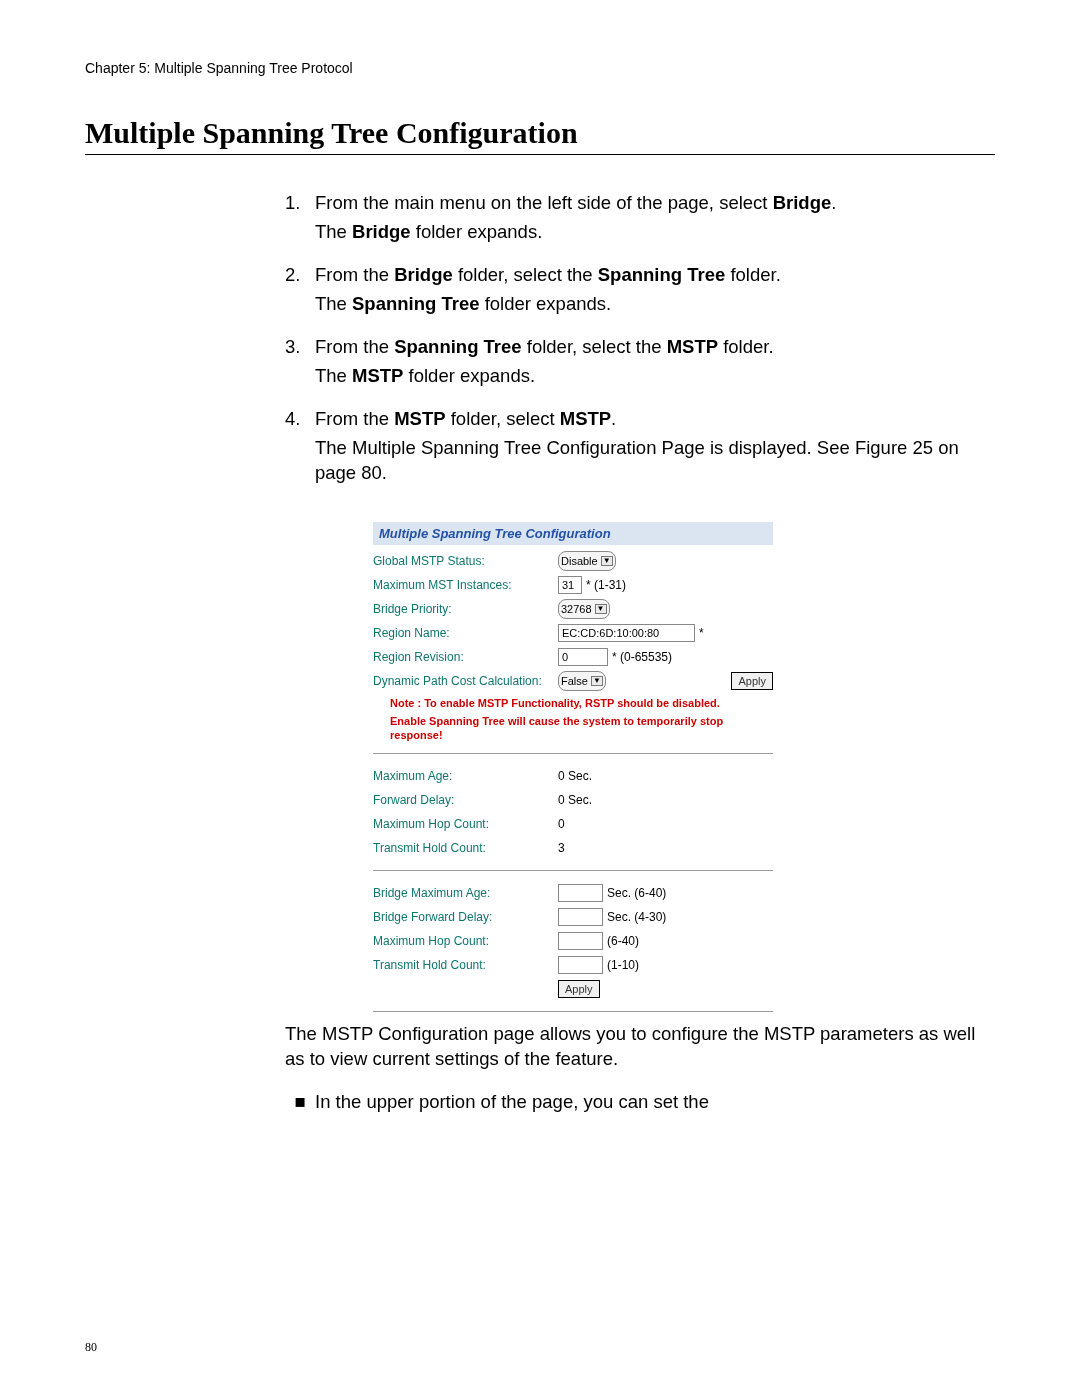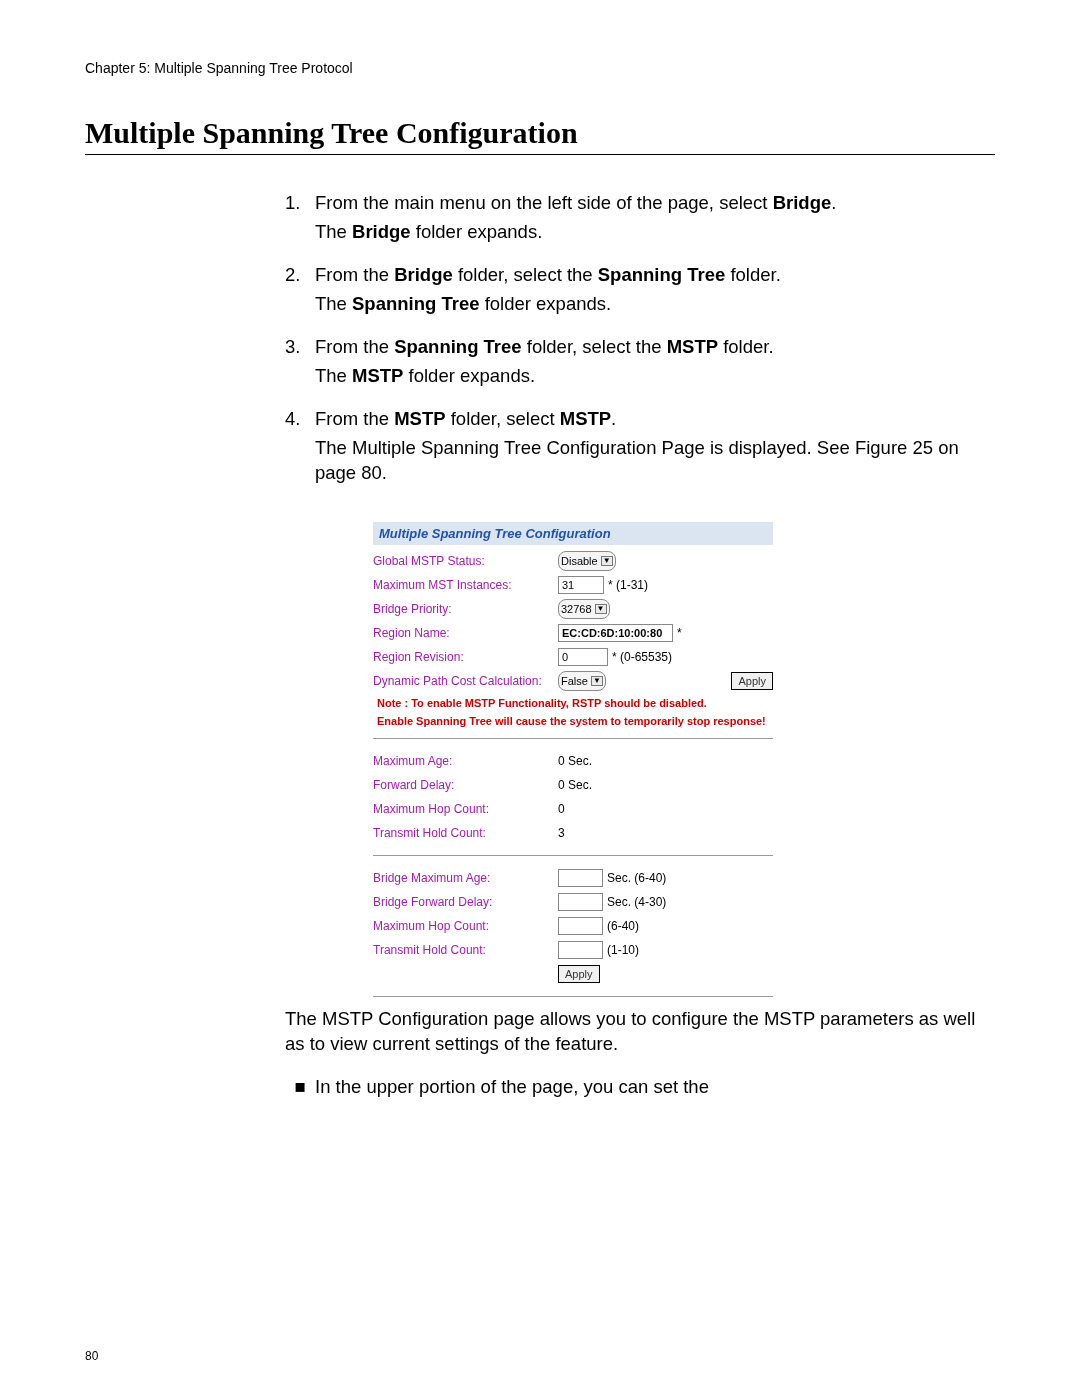--- a/index.html
+++ b/index.html
@@ -11,33 +11,33 @@
   .ol{margin:0 0 18px 0;padding:0;list-style:none;}
   .ol li{display:flex;margin-bottom:18px;}
   .num{width:30px;flex:0 0 30px;}
   .licontent{flex:1;}
   .sub{margin-top:4px;}
   b{font-weight:bold;}
   .figwrap{margin-left:288px;width:400px;font-size:12px;}
   .panel-title{background:#dbe5f1;padding:4px 6px;font-style:italic;font-weight:bold;color:#2351a5;font-size:13px;}
   .form{padding:4px 0 0 0;}
   .row{display:flex;align-items:center;height:24px;}
-  .lab{flex:0 0 185px;color:#a21caf;font-size:12px;white-space:nowrap;}
+  .lab{flex:0 0 185px;color:#0f766e;font-size:12px;white-space:nowrap;}
   .val{flex:1;display:flex;align-items:center;gap:4px;font-size:12px;color:#000;}
   .sel{border:1px solid #888;background:#f5f5f5;height:18px;font-size:11px;padding:0 2px;display:flex;align-items:center;gap:3px;border-radius:8px;}
   .caret{font-size:8px;line-height:1;border:1px solid #777;padding:0 1px;background:#eaeaea;}
   .txtin{border:1px solid #888;background:#fff;height:18px;font-size:11px;padding:0 3px;box-sizing:border-box;}
   .btn{border:1px solid #000000;background:#f0f0f0;font-size:11px;padding:2px 6px;border-radius:0;color:#333;}
-  .note{color:#c00;font-weight:bold;font-size:11px;line-height:1.35;margin:3px 0 2px 4px;}
+  .note{color:#c00;font-weight:bold;font-size:11px;line-height:1.35;margin:3px 0 2px 17px;}
   .hr{border:0;border-top:1px solid #999;margin:10px 0;}
   .caption{text-align:center;font-size:18.5px;margin:22px 0 18px 0;}
   .ul{margin:0;padding:0;list-style:none;}
   .ul li{display:flex;}
   .bull{width:30px;flex:0 0 30px;font-weight:bold;text-align:center;}
-  .pagenum{position:absolute;left:85px;bottom:34px;font-size:12px;}
+  .pagenum{position:absolute;left:85px;bottom:42px;font-size:12px;font-family:Liberation Serif, serif;}
   .noteend{color:#c00;font-weight:bold;font-size:11px;text-align:center;margin-top:6px;}
 </style>
 </head>
 <body>
 
 <div class="page">
   <div class="chapter">Chapter 5: Multiple Spanning Tree Protocol</div>
   <div class="h1">Multiple Spanning Tree Configuration</div>
 
   <div class="body">
@@ -84,39 +84,39 @@
           <span class="sel">
               <span>Disable</span>
               <span class="caret">▼</span>
             </span>
         </span>
       </div>
 
       <div class="row">
         <span class="lab">Maximum MST Instances:</span>
         <span class="val">
-          <input class="txtin" style="width: 46px;" value="31">
+          <input class="txtin" style="width: 24px;" value="31">
           <span>* (1-31)</span>
         </span>
       </div>
 
       <div class="row">
         <span class="lab">Bridge Priority:</span>
         <span class="val">
           <span class="sel">
               <span>32768</span>
               <span class="caret">▼</span>
             </span>
         </span>
       </div>
 
       <div class="row">
         <span class="lab">Region Name:</span>
         <span class="val">
-          <input class="txtin" style="width: 115px; font-weight: bold;" value="EC:CD:6D:10:00:80">
+          <input class="txtin" style="width: 137px;" value="EC:CD:6D:10:00:80">
           <span>*</span>
         </span>
       </div>
 
       <div class="row">
         <span class="lab">Region Revision:</span>
         <span class="val">
           <input class="txtin" style="width: 50px;" value="0">
           <span>* (0-65535)</span>
         </span>

